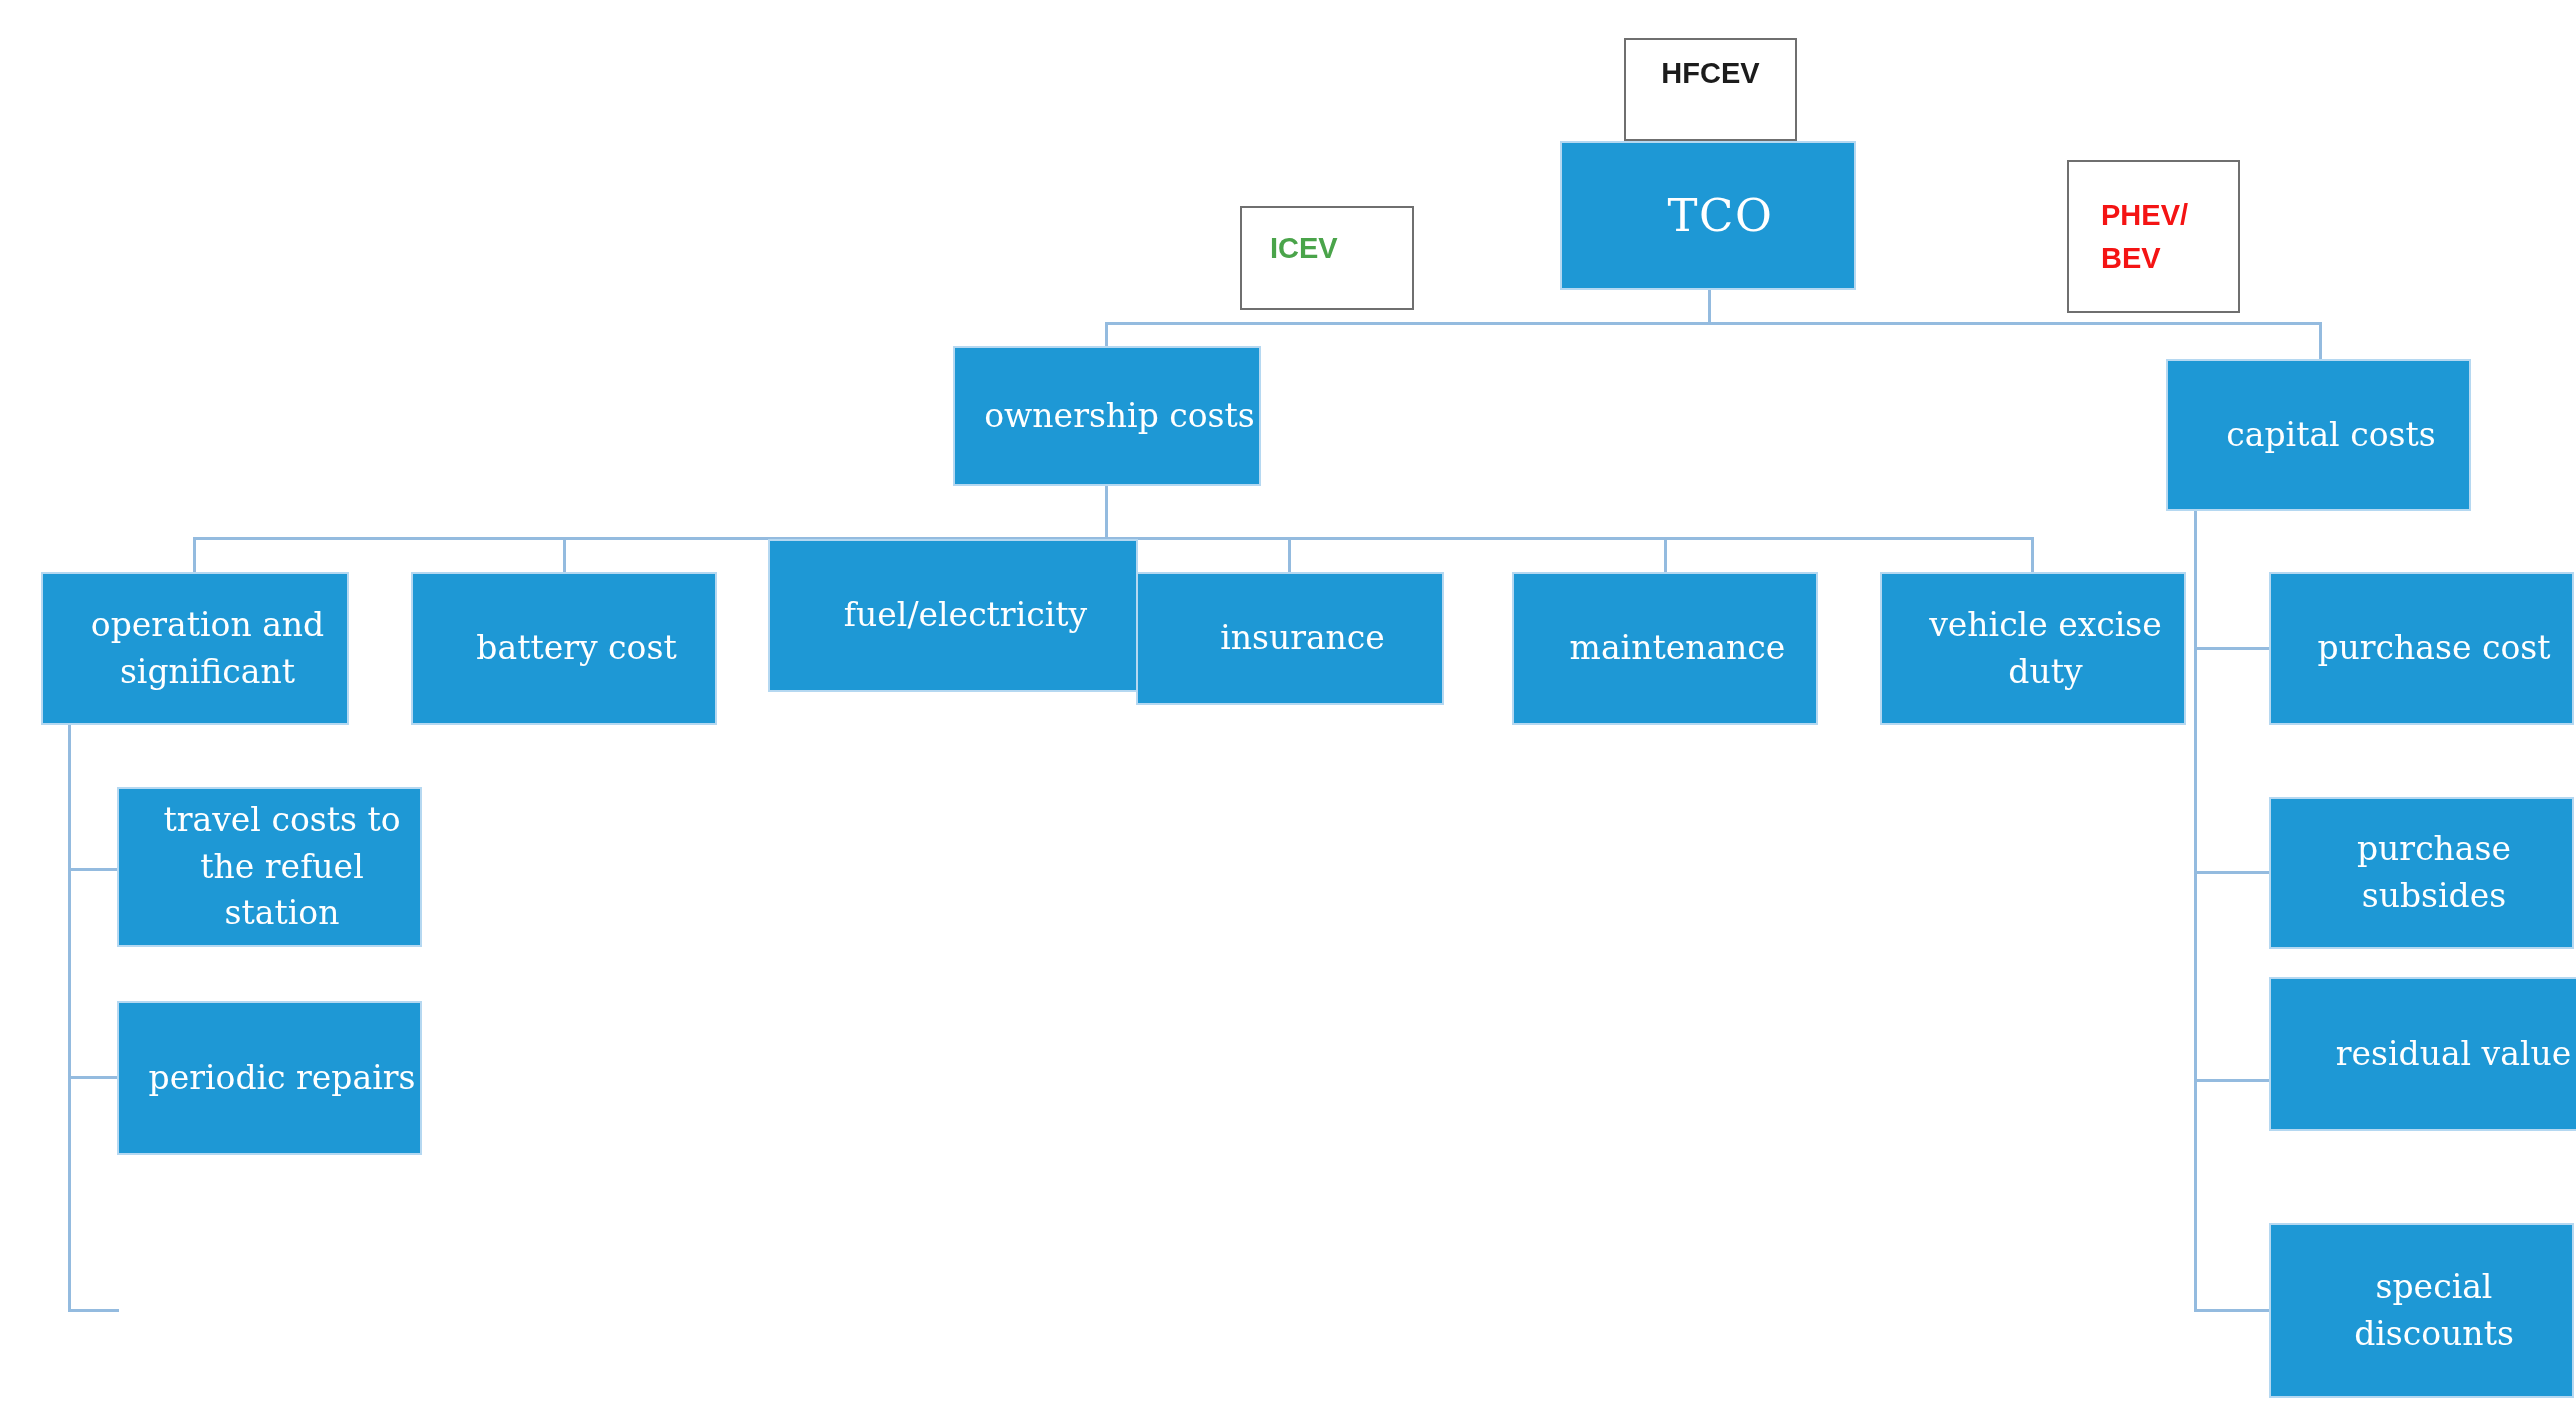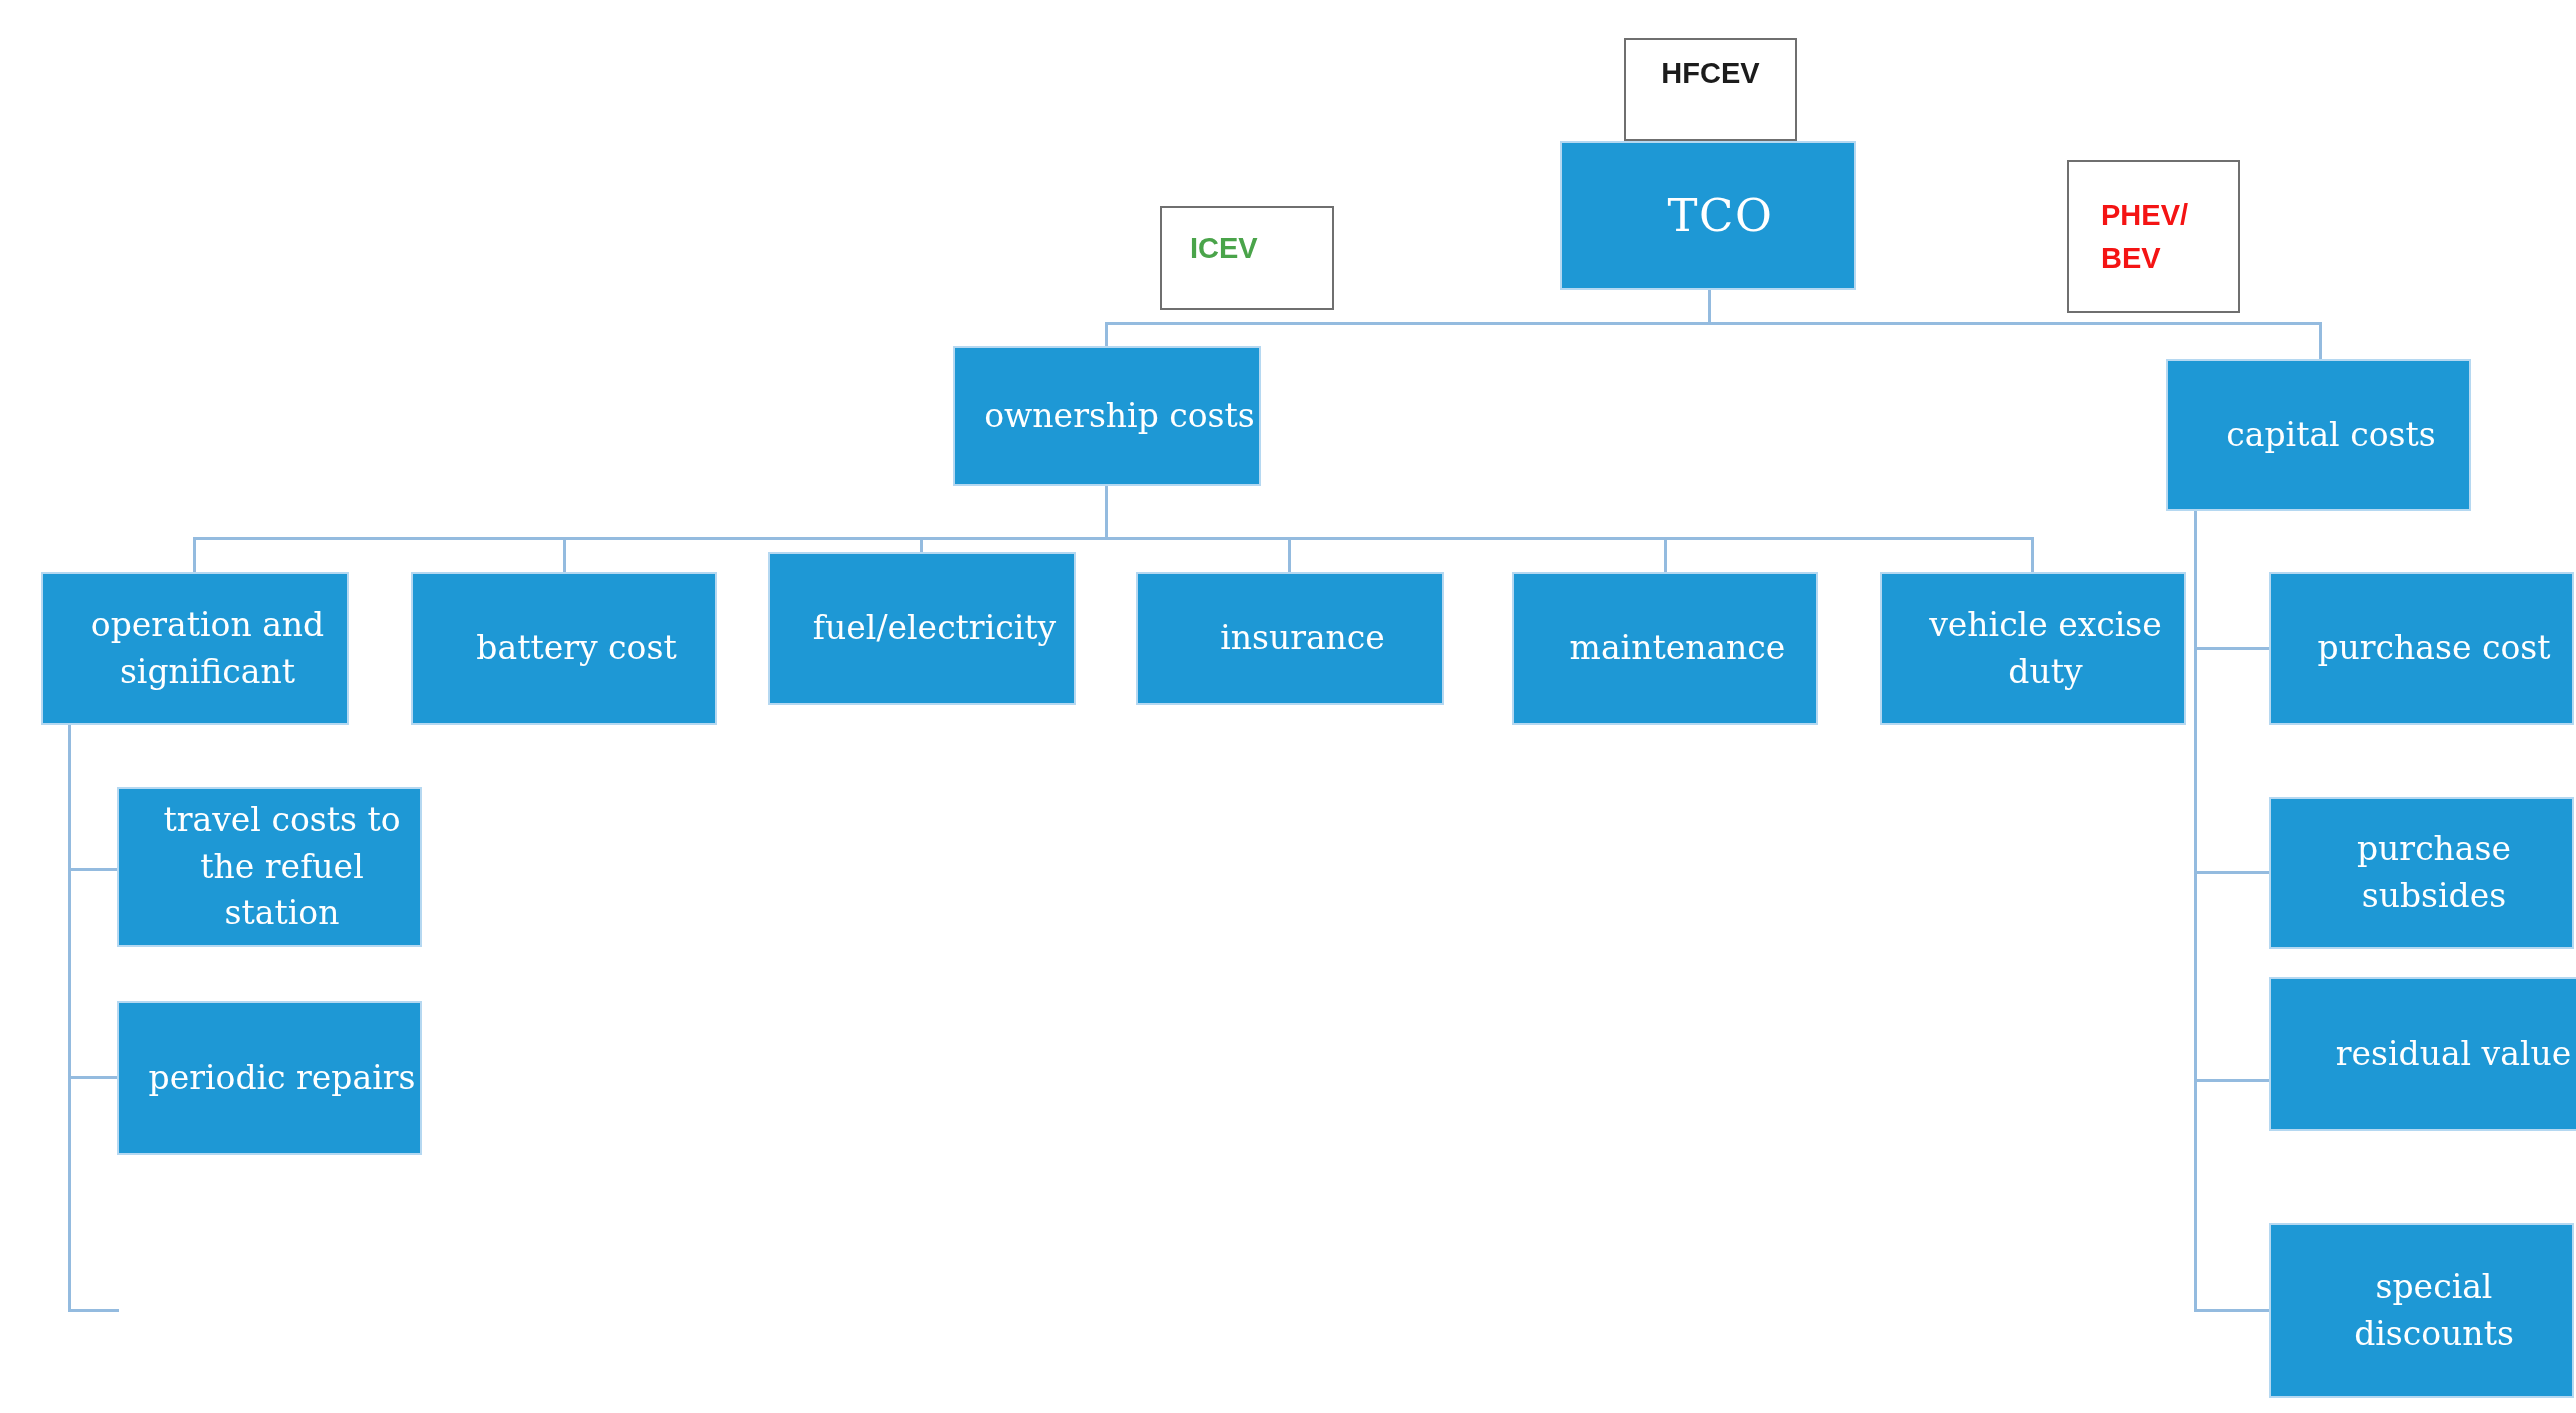--- a/index.html
+++ b/index.html
@@ -74,33 +74,33 @@
   <div class="ln h" style="left:68px;top:1076px;width:51px"></div>
   <div class="ln h" style="left:68px;top:1309px;width:51px"></div>
 
   <div class="ln v" style="left:2194px;top:509px;height:803px"></div>
   <div class="ln h" style="left:2194px;top:647px;width:75px"></div>
   <div class="ln h" style="left:2194px;top:871px;width:75px"></div>
   <div class="ln h" style="left:2194px;top:1079px;width:75px"></div>
   <div class="ln h" style="left:2194px;top:1309px;width:75px"></div>
 
   <div class="labelbox hfcev" style="left:1624px;top:38px;width:173px;height:103px">HFCEV</div>
-  <div class="labelbox icev" style="left:1160px;top:206px;width:174px;height:104px">ICEV</div>
+  <div class="labelbox icev" style="left:1240px;top:206px;width:174px;height:104px">ICEV</div>
   <div class="labelbox phev" style="left:2067px;top:160px;width:173px;height:153px">PHEV/
 BEV</div>
 
   <div class="node root" style="left:1560px;top:141px;width:296px;height:149px">TCO</div>
 
   <div class="node" style="left:953px;top:346px;width:308px;height:140px">ownership costs</div>
   <div class="node" style="left:2166px;top:359px;width:305px;height:152px">capital costs</div>
 
   <div class="node" style="left:41px;top:572px;width:308px;height:153px">operation and
 significant</div>
   <div class="node" style="left:411px;top:572px;width:306px;height:153px">battery cost</div>
-  <div class="node" style="left:768px;top:552px;width:308px;height:153px">fuel/electricity</div>
+  <div class="node" style="left:768px;top:539px;width:370px;height:153px">fuel/electricity</div>
   <div class="node" style="left:1136px;top:572px;width:308px;height:133px">insurance</div>
   <div class="node" style="left:1512px;top:572px;width:306px;height:153px">maintenance</div>
   <div class="node" style="left:1880px;top:572px;width:306px;height:153px">vehicle excise
 duty</div>
 
   <div class="node" style="left:2269px;top:572px;width:305px;height:153px">purchase cost</div>
   <div class="node" style="left:2269px;top:797px;width:305px;height:152px">purchase
 subsides</div>
   <div class="node" style="left:2269px;top:977px;width:344px;height:154px">residual value</div>
   <div class="node" style="left:2269px;top:1223px;width:305px;height:175px">special

